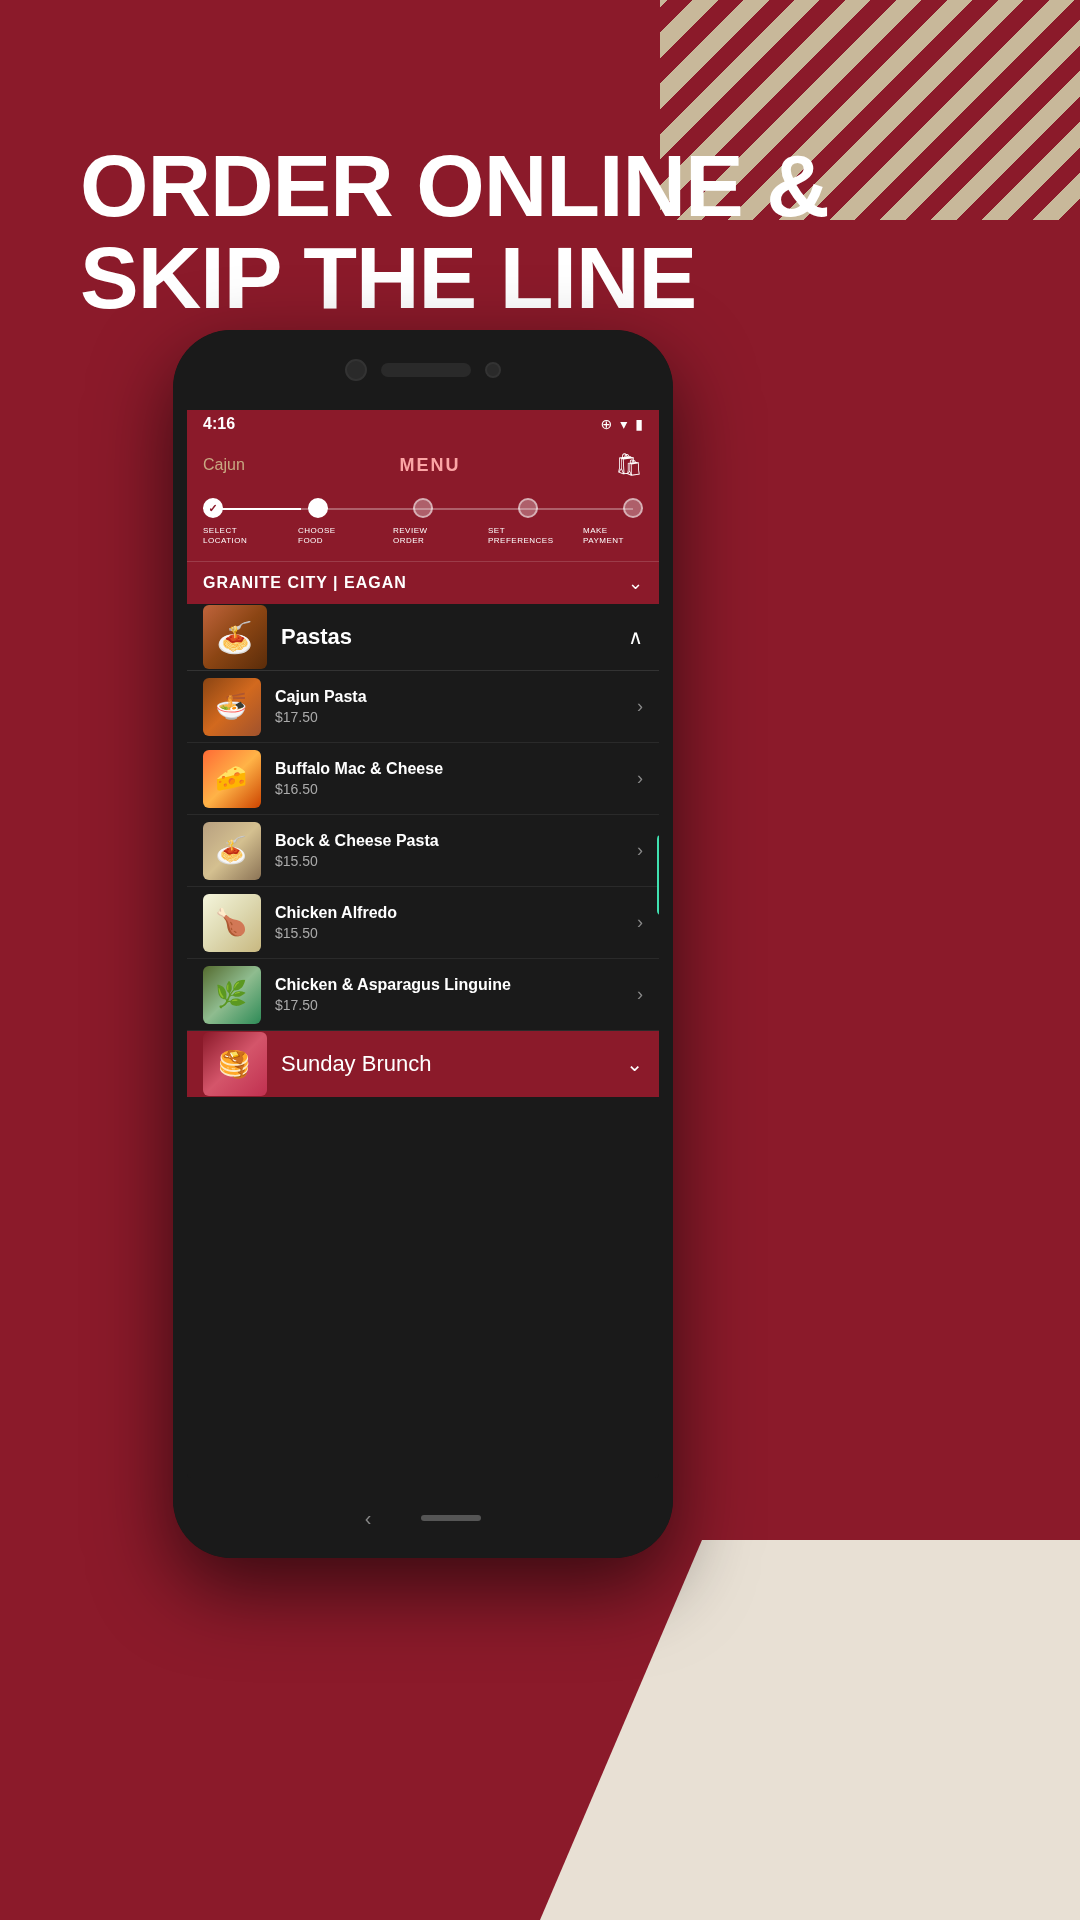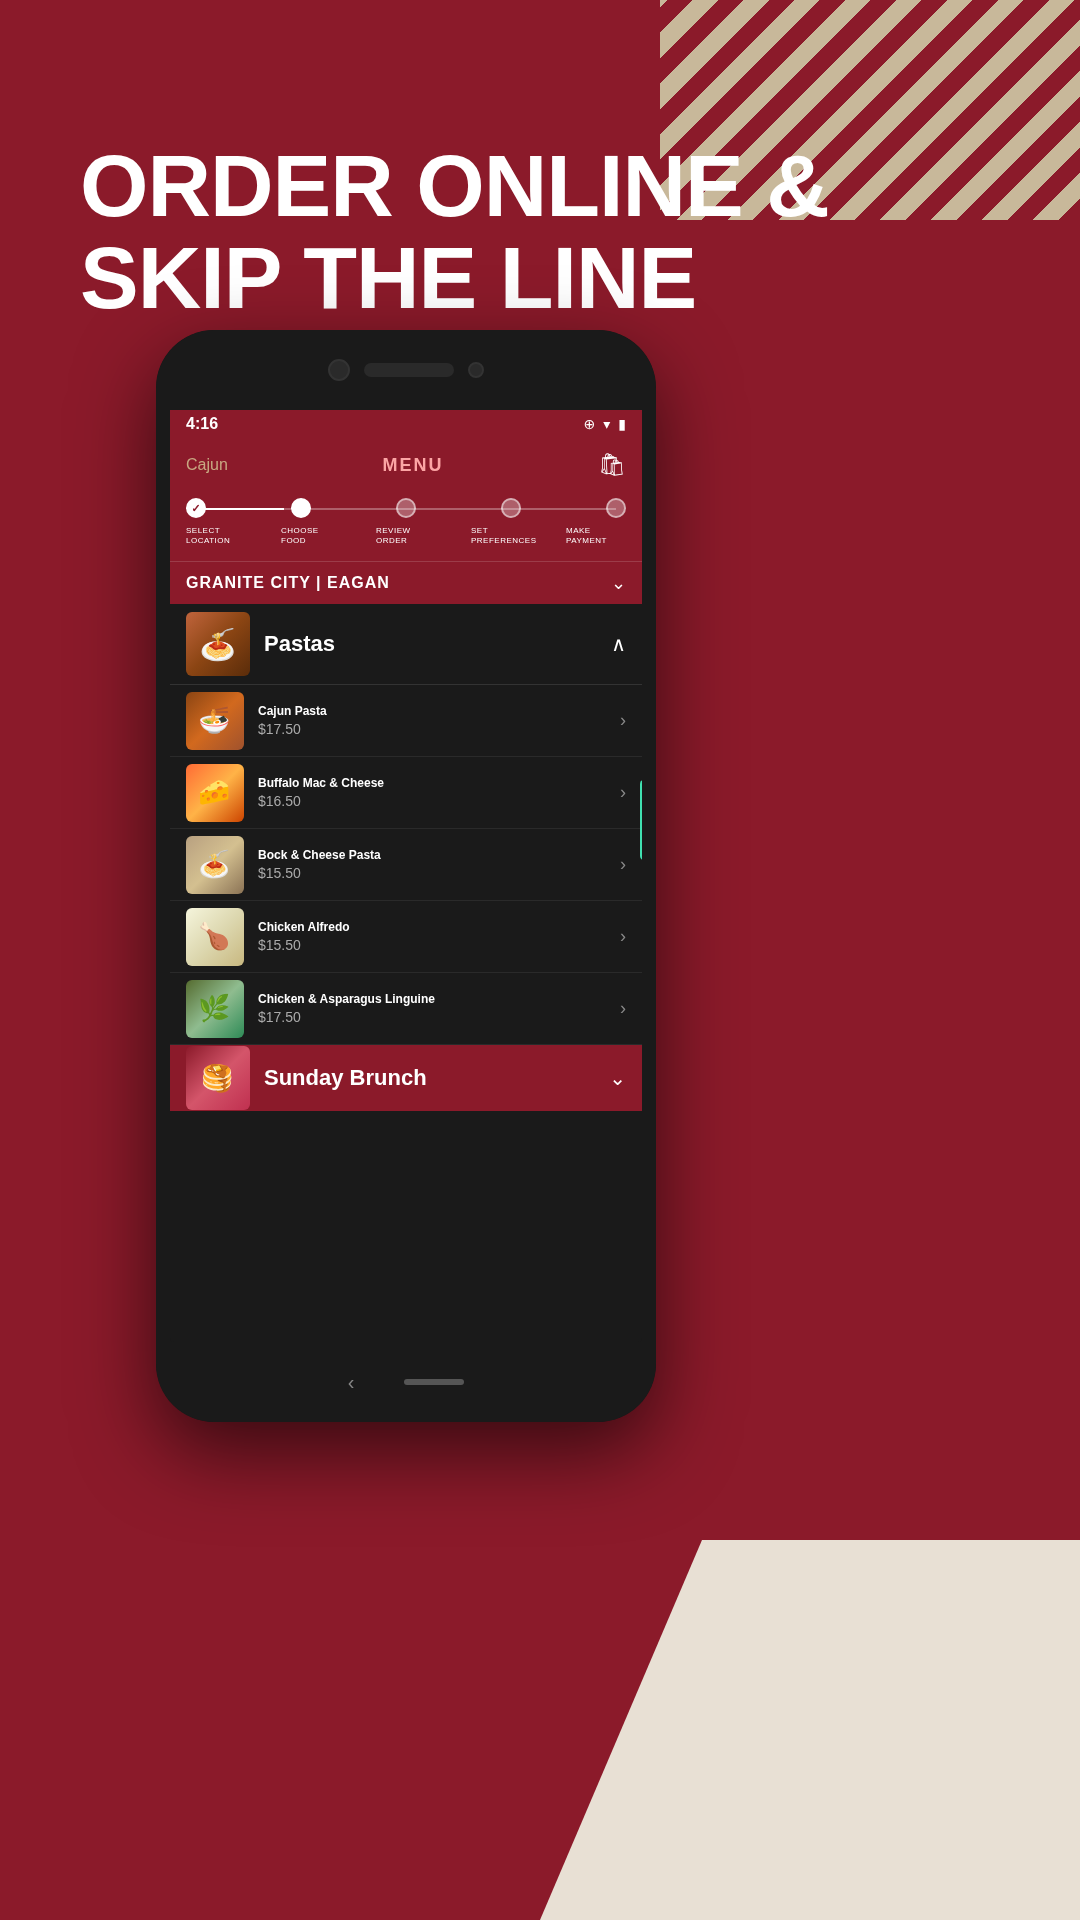--- a/index.html
+++ b/index.html
@@ -62,23 +62,23 @@
       font-weight: 900;
       line-height: 1.05;
       text-transform: uppercase;
       letter-spacing: -1px;
     }
 
     
     .phone-container {
       position: absolute;
       top: 330px;
-      left: 156px;
+      left: 173px;
       width: 500px;
-      height: 1092px;
+      height: 1228px;
       z-index: 3;
     }
 
     .phone-body {
       width: 100%;
       height: 100%;
       background: #1a1a1a;
       border-radius: 58px;
       position: relative;
       box-shadow: 0 30px 80px rgba(0,0,0,0.6);
@@ -322,21 +322,21 @@
     .category-img-pasta::after {
       content: '🍝';
       font-size: 30px;
     }
 
     .category-title {
       color: white;
       font-size: 22px;
       font-weight: bold;
       flex: 1;
-      padding: 27px 14px;
+      padding: 20px 14px;
     }
 
     .category-chevron {
       color: white;
       font-size: 20px;
     }
 
     
     .menu-item {
       display: flex;
@@ -358,21 +358,21 @@
       font-size: 24px;
     }
 
     .item-info {
       flex: 1;
       padding: 12px 14px;
     }
 
     .item-name {
       color: white;
-      font-size: 12px;
+      font-size: 16px;
       font-weight: 600;
       margin-bottom: 3px;
     }
 
     .item-price {
       color: #aaa;
       font-size: 14px;
     }
 
     .item-chevron {
@@ -398,21 +398,21 @@
       display: flex;
       align-items: center;
       justify-content: center;
       font-size: 28px;
       background: linear-gradient(135deg, #7B3F00, #c8844a);
     }
 
     .brunch-title {
       color: white;
       font-size: 22px;
-      font-weight: bold;
+      font-weight: normal;
       flex: 1;
       padding: 20px 14px;
     }
 
     .brunch-chevron {
       color: white;
       font-size: 20px;
     }
 
     

